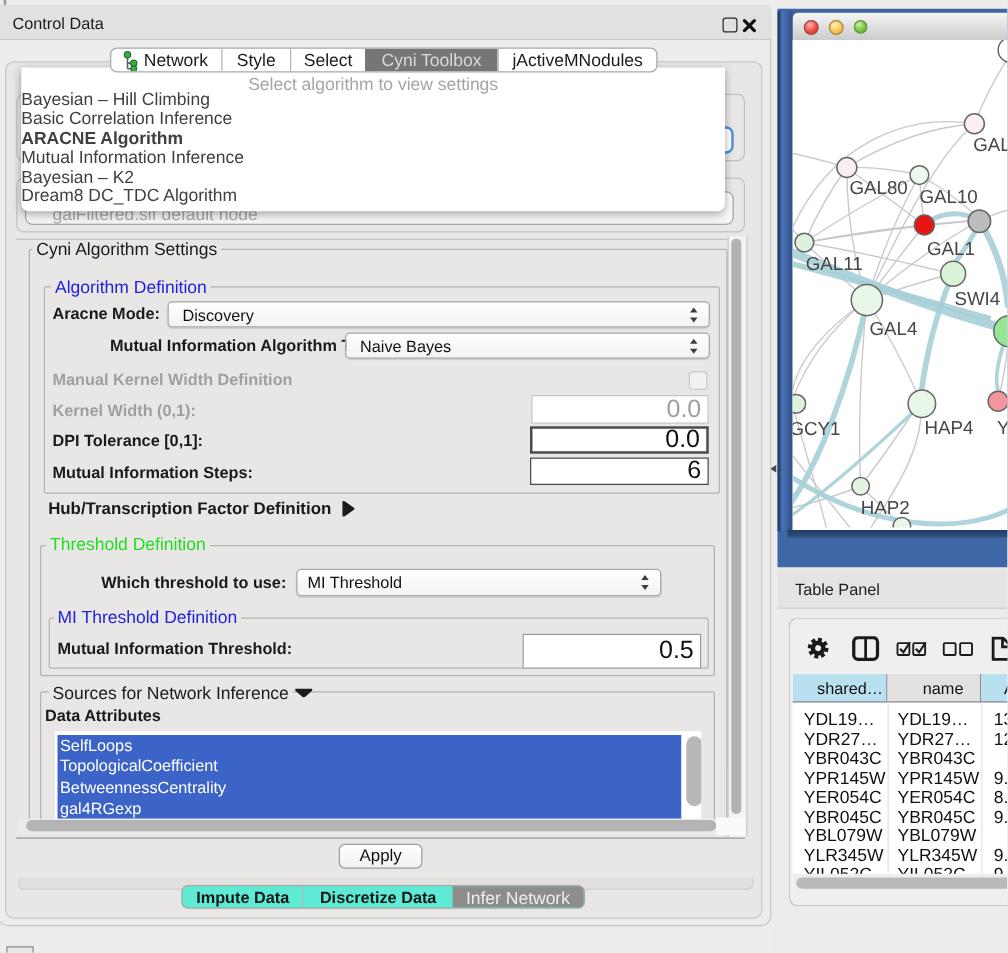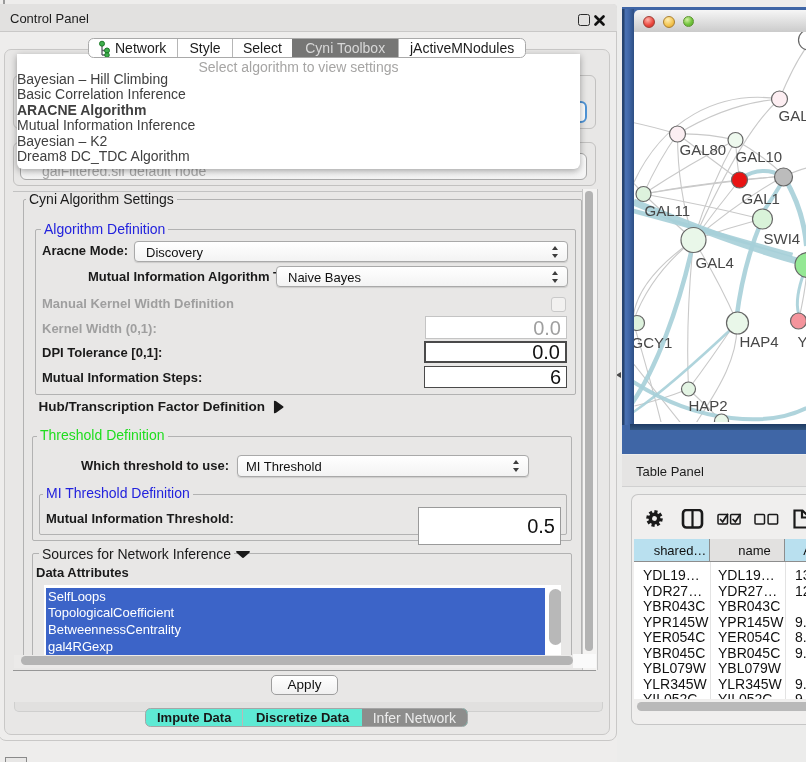--- a/index.html
+++ b/index.html
@@ -145,21 +145,21 @@
 <div style="position:absolute;left:84px;top:29px;line-height:15.5px;">YDL19…<br>YDR27…<br>YBR043C<br>YPR145W<br>YER054C<br>YBR045C<br>YBL079W<br>YLR345W<br>YIL052C</div>
 <div style="position:absolute;left:161px;top:29px;line-height:15.5px;">13<br>12<br>&nbsp;<br>9.<br>8.<br>9.<br>&nbsp;<br>9.<br>9.</div>
 <div style="position:absolute;left:0;top:160px;width:172px;height:13px;background:#efeeed;"></div>
 <div style="position:absolute;left:3px;top:162.5px;width:169px;height:9px;background:#b9b9b9;border-radius:4.5px 0 0 4.5px;"></div>
 </div>
 
 <div class="abs" style="left:616px;top:372px;width:0;height:0;border-top:3.5px solid transparent;border-bottom:3.5px solid transparent;border-right:5px solid #4a4a4a;"></div>
 
 <div class="abs" style="left:-2px;top:4px;width:619px;height:737px;background:#eeedec;border:1px solid #c9c8c7;border-radius:4px 4px 8px 8px;box-sizing:border-box;"></div>
 <div class="abs" style="left:-2px;top:4px;width:619px;height:27px;background:#e2e1e0;border-bottom:1px solid #c9c8c7;border-radius:4px 4px 0 0;"></div>
-<div class="abs" style="left:10px;top:11px;font-size:13px;color:#1c1c1c;">Control Panel</div>
+<div class="abs" style="left:10px;top:11px;font-size:13px;color:#1c1c1c;">Control Data</div>
 <div class="abs" style="left:578px;top:14px;width:10px;height:10px;border:1.6px solid #2a2a2a;border-radius:2.5px;"></div>
 <svg class="abs" style="left:594px;top:14.5px;" width="11" height="11" viewBox="0 0 11 11">
     <path d="M1.5 1.5 L9.5 9.5 M9.5 1.5 L1.5 9.5" stroke="#111" stroke-width="2.6" stroke-linecap="round"></path>
   </svg>
 
 <div class="abs" style="left:3.5px;top:49px;width:606px;height:686px;background:#e8e7e6;border:1px solid #c9c8c7;border-radius:7px;box-sizing:border-box;"></div>
 <div class="abs" style="left:14px;top:701.5px;width:589px;height:10.5px;background:#e1e0df;border:1px solid #cfcfce;border-top:none;border-radius:0 0 5px 5px;box-sizing:border-box;"></div>
 
 <div class="abs" style="left:13px;top:75px;width:583px;height:54px;border:1px solid #c2c1c0;border-radius:6px;box-sizing:border-box;"></div>
 <div class="abs" style="left:13px;top:142px;width:583px;height:43.5px;border:1px solid #c2c1c0;border-radius:6px;box-sizing:border-box;"></div>
@@ -220,21 +220,21 @@
 <div class="combo" style="left:237px;top:454.5px;width:289.5px;height:20.5px;">
     <span style="left:8px;">MI Threshold</span>
     <i class="arr">
       <b class="u"></b>
       <b class="d"></b>
     </i>
   </div>
 <div class="grp" style="left:38.5px;top:493.5px;width:526.5px;height:39.5px;"></div>
 <span class="gt" style="left:43px;top:486px;color:#2222dd;">MI Threshold Definition</span>
 <span class="lb" style="left:46px;top:511.5px;">Mutual Information Threshold:</span>
-<div class="fld" style="left:418px;top:507px;width:143px;height:38px;border:1px solid #9a9a9a;box-sizing:border-box;">
+<div class="fld" style="left:418px;top:507px;width:143px;height:28px;border:1px solid #9a9a9a;box-sizing:border-box;">
     <i>0.5</i>
   </div>
 
 <div class="grp" style="left:32px;top:553px;width:538px;height:104px;"></div>
 <span class="gt" style="left:39px;top:546.5px;color:#1a1a1a;">Sources for Network Inference</span>
 <svg class="abs" style="left:234px;top:549.5px;" width="18" height="8.5" viewBox="0 0 16 9">
     <path d="M1 1 Q0.5 2 1.2 3 L7 8 Q8 9 9 8 L14.8 3 Q15.5 2 15 1 Z" fill="#1a1a1a"></path>
   </svg>
 <span class="lb" style="left:36px;top:566px;">Data Attributes</span>
 <div class="abs" style="left:44px;top:585px;width:517px;height:71px;background:#fff;overflow:hidden;">

